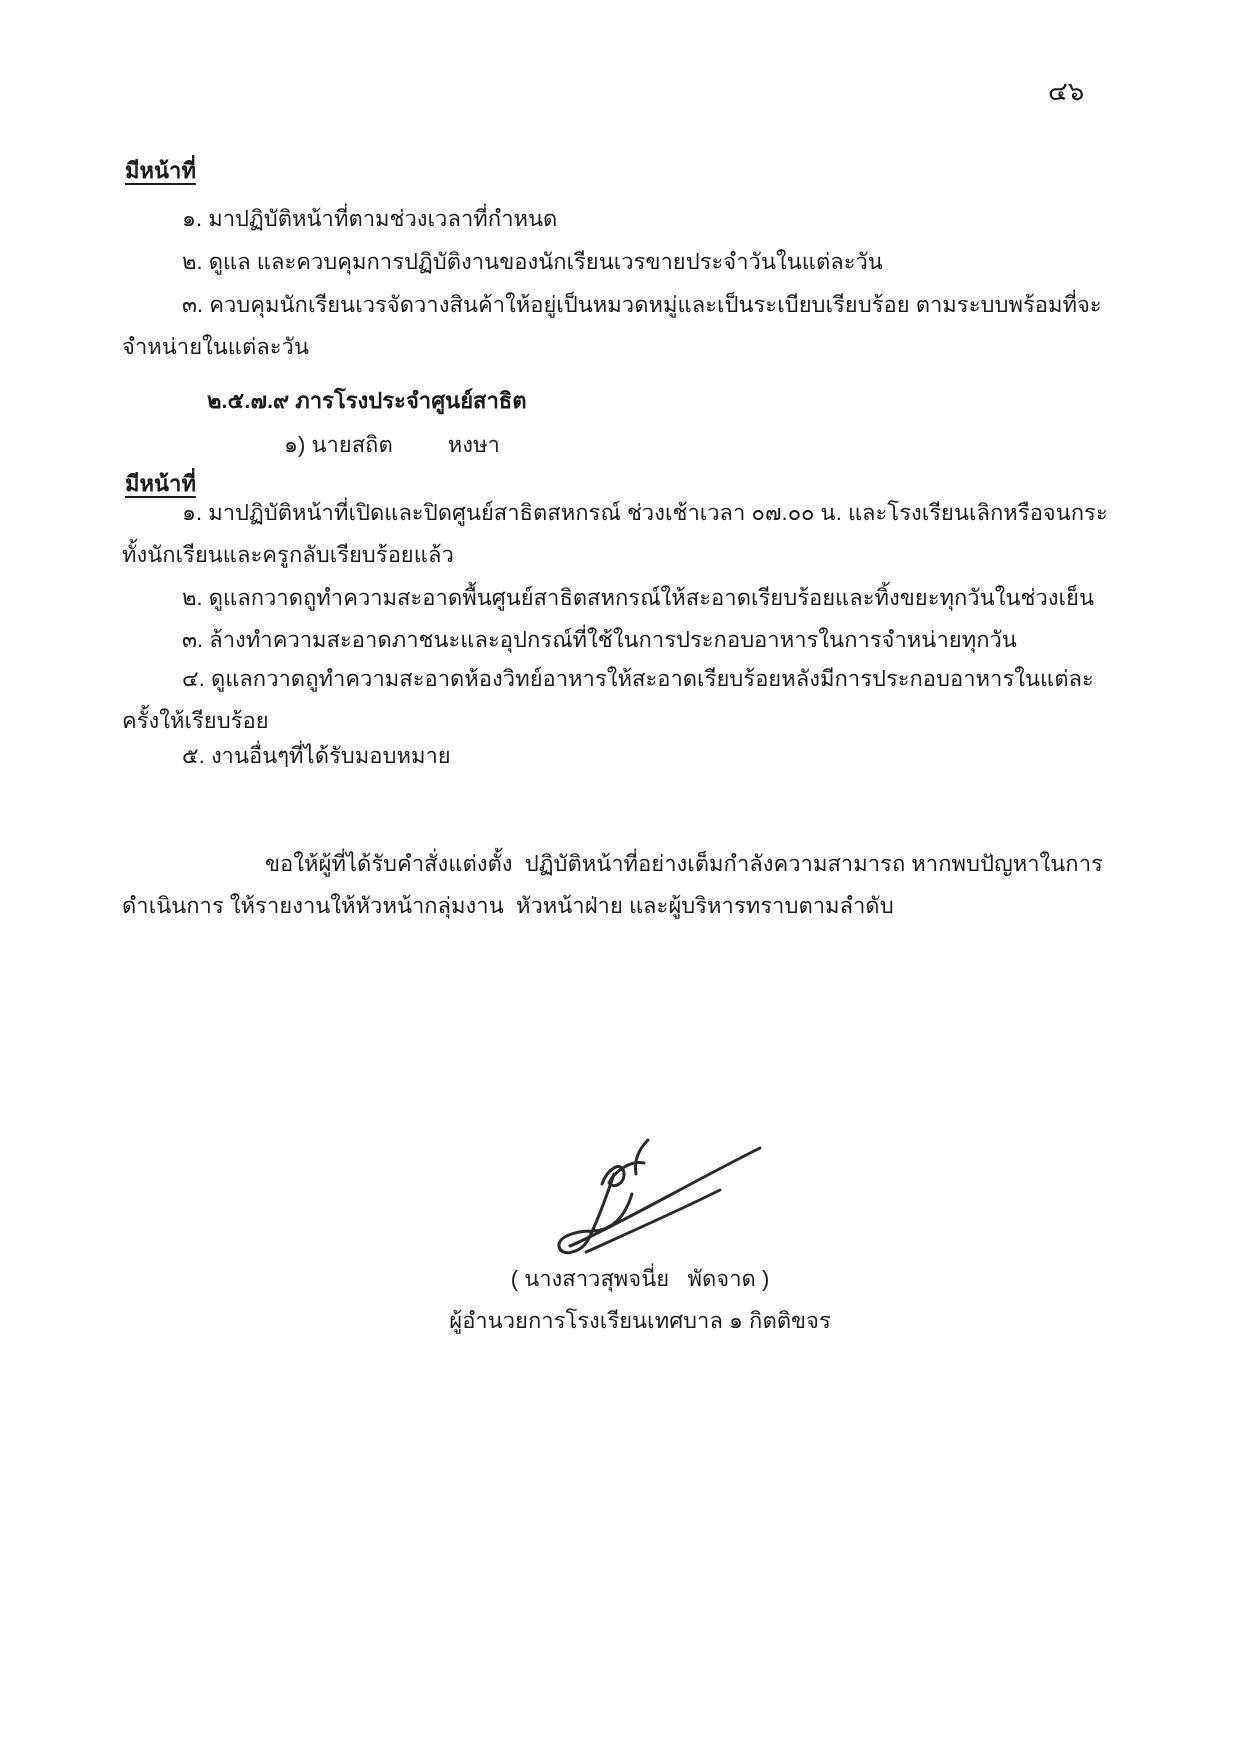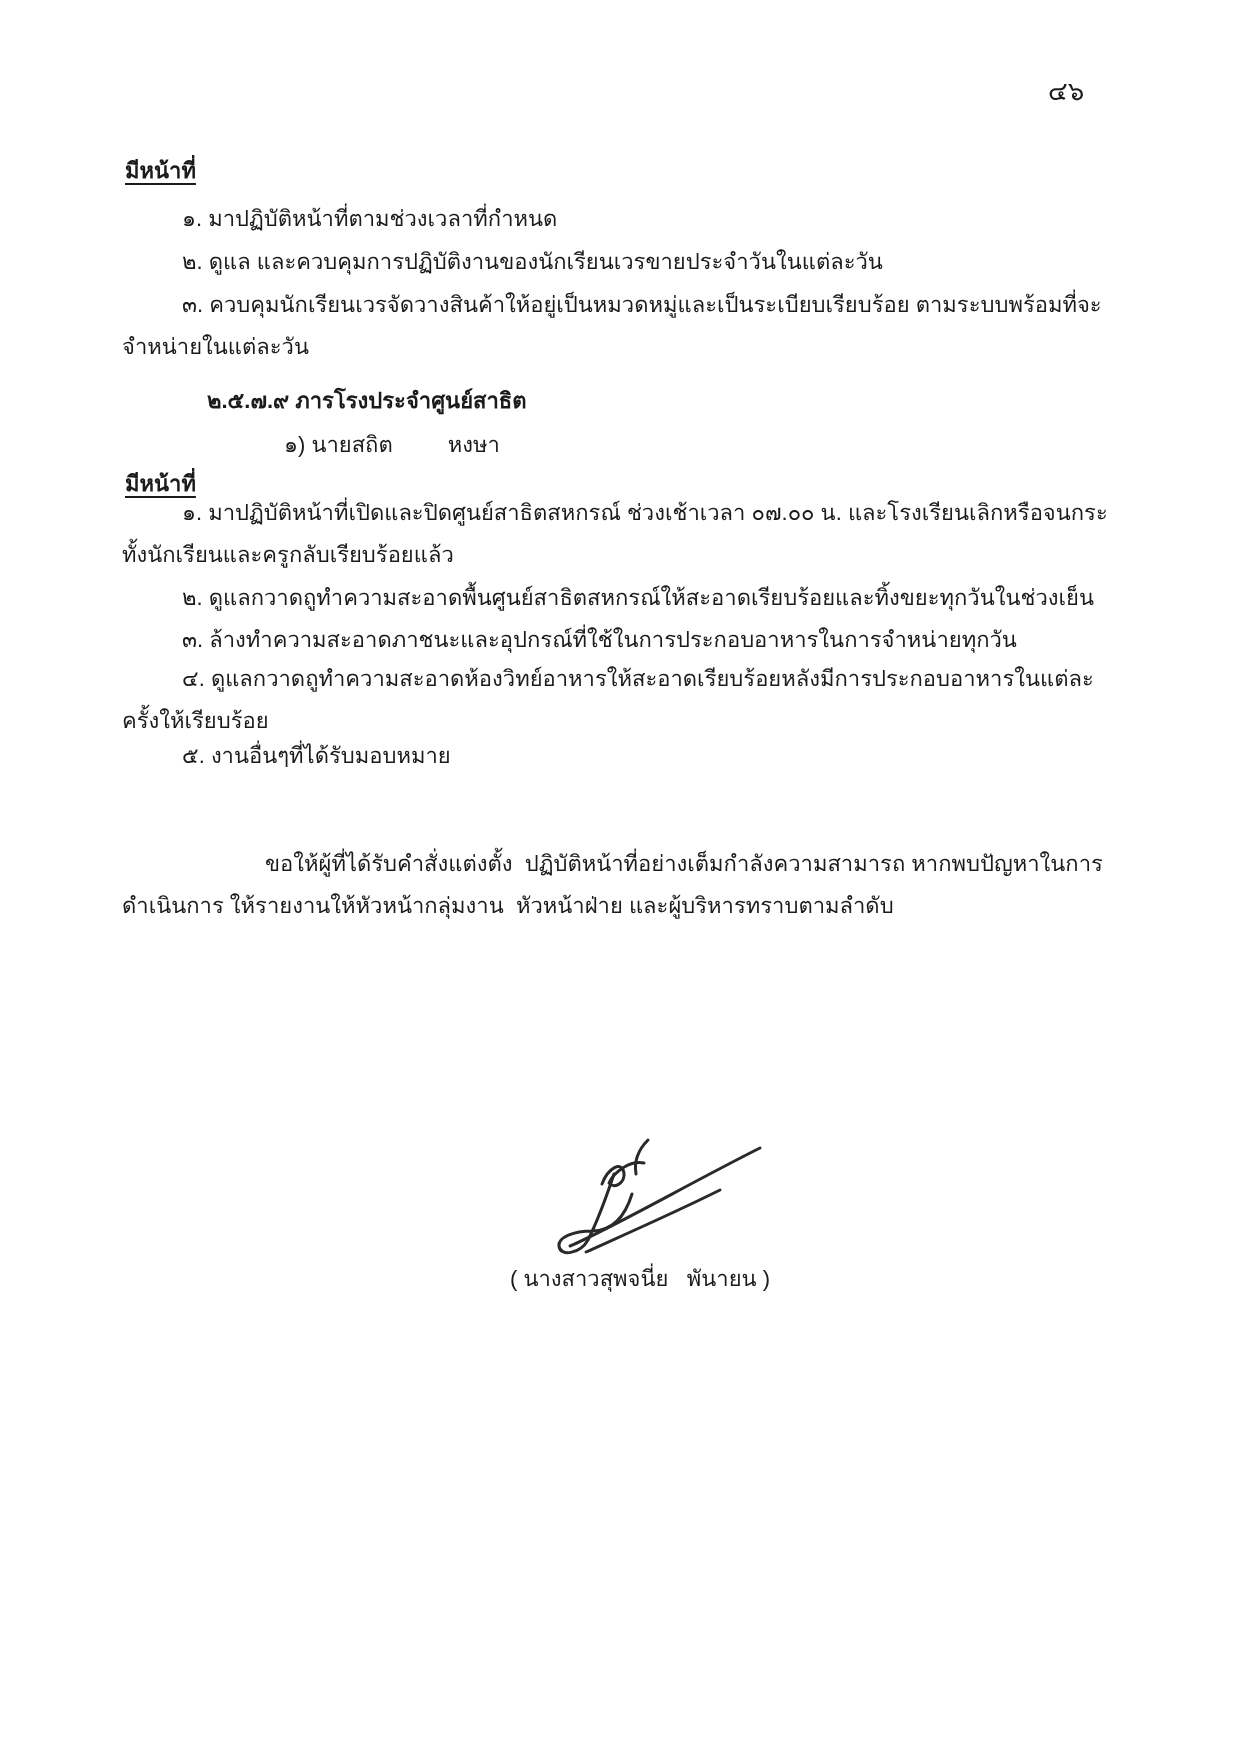--- a/index.html
+++ b/index.html
@@ -83,15 +83,16 @@
   <div class="signature-wrap">
     <svg width="240" height="128" viewBox="0 0 240 128" xmlns="http://www.w3.org/2000/svg" fill="none" stroke="#2a2a2a" stroke-width="3" stroke-linecap="round" stroke-linejoin="round">
       <path d="M18,114 C60,96 140,50 208,16"></path>
       <path d="M34,120 C74,102 124,80 168,58"></path>
       <path d="M62,42 C54,66 44,92 36,108 C28,122 8,125 7,114 C6,105 22,99 40,99 C58,99 72,88 80,62"></path>
       <path d="M50,52 C56,36 70,28 72,41 C73,50 63,58 57,51 C62,40 78,28 92,31"></path>
       <path d="M96,8 C86,18 82,30 84,42"></path>
     </svg>
   </div>
 
-  <div class="line centered" style="top:1258px;">( นางสาวสุพจนี่ย   พันายน )</div>
+  <div class="line centered" style="top:1258px;">( นางสาวสุพจนี่ย   พัดจาด )</div>
+  <div class="line centered" style="top:1300px;">ผู้อำนวยการโรงเรียนเทศบาล ๑ กิตติขจร</div>
 
 </div>
 
 </body></html>

